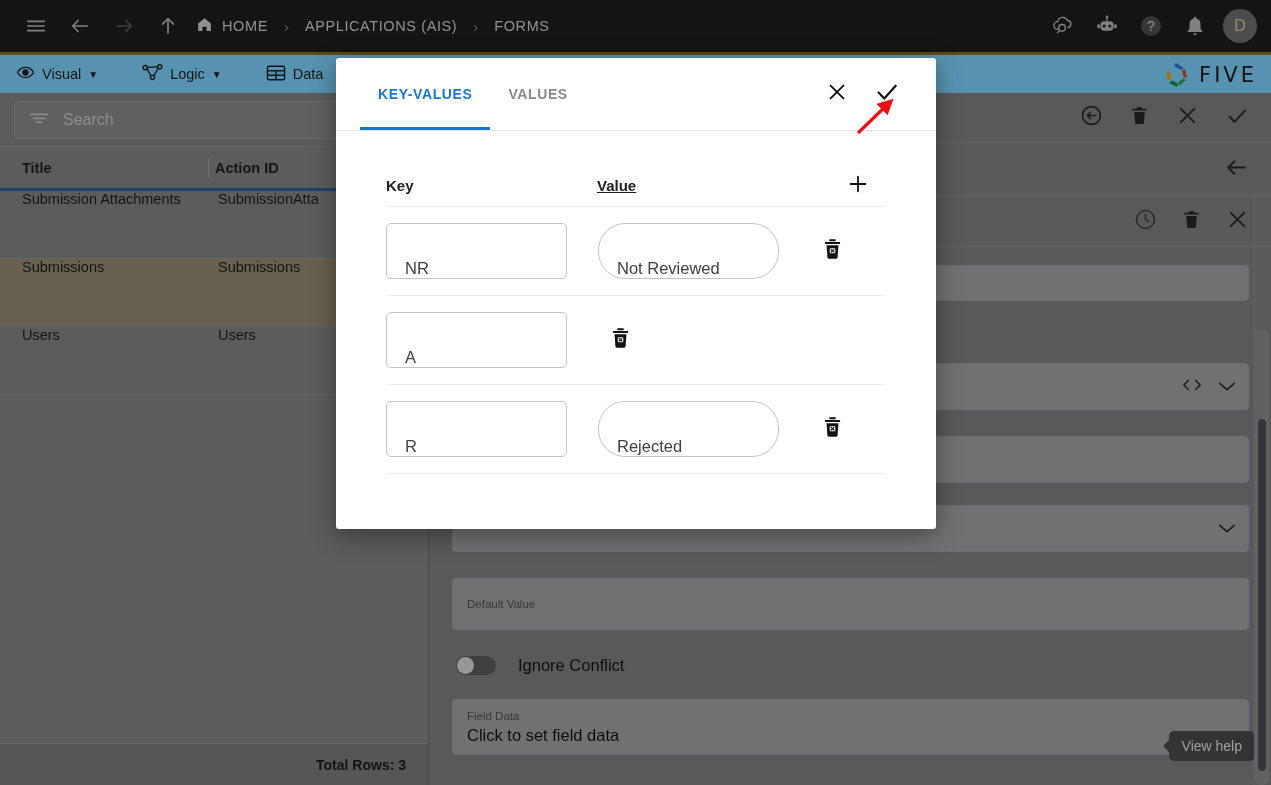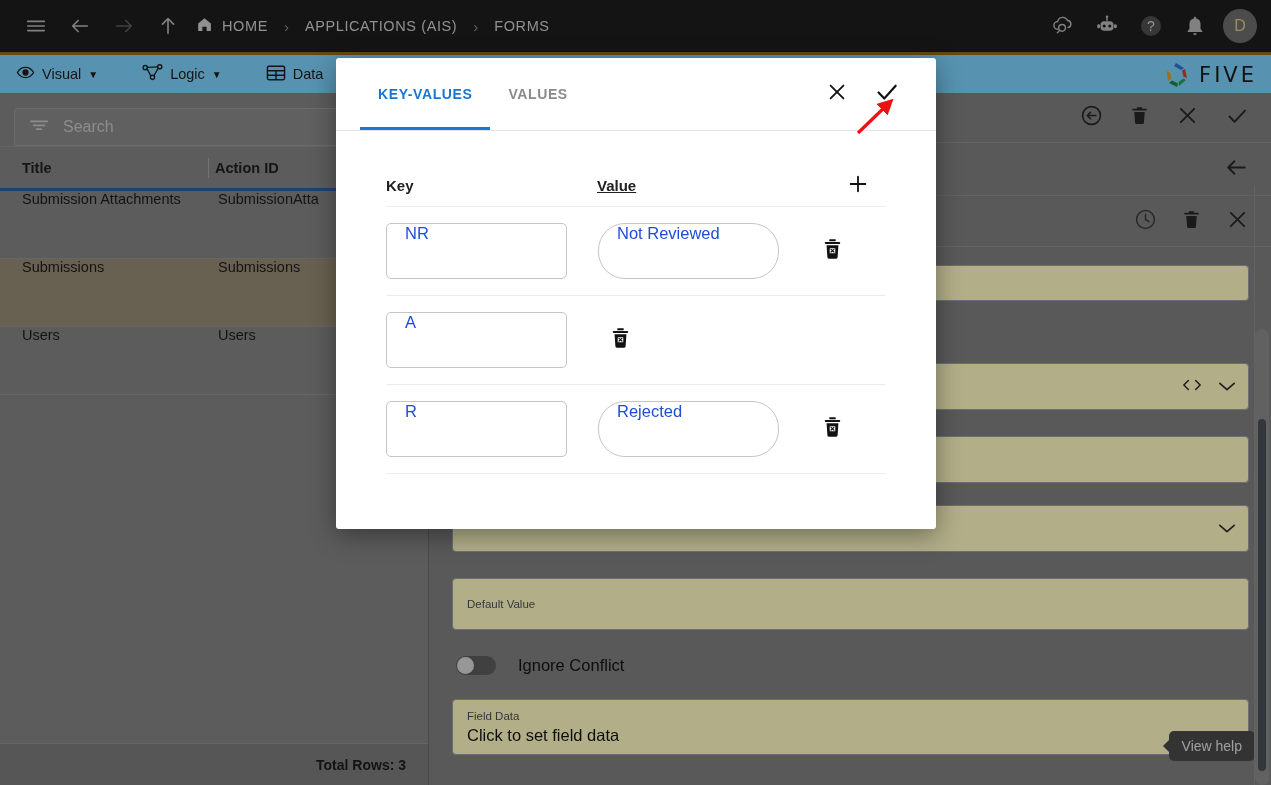--- a/index.html
+++ b/index.html
@@ -64,21 +64,21 @@
     font-size: 21px; letter-spacing: 3px; color: #1a1a1a;
     font-family: "DejaVu Sans", sans-serif; font-weight: 400;
   }
 
   
   .left-panel {
     position: absolute; top: 93px; left: 0; width: 429px; bottom: 0;
     background: #848484; border-right: 1px solid #6b6b6b;
   }
   .search-row {
-    height: 53px; display: flex; align-items: flex-end; padding: 0 14px;
+    height: 53px; display: flex; align-items: center; padding: 0 14px;
   }
   .search-box {
     flex: 1; height: 38px; background: #8a8a8a; border: 1px solid #9b9b9b;
     border-radius: 4px; display: flex; align-items: center;
     padding: 0 14px; gap: 14px;
   }
   .search-placeholder { color: #c9c9c9; font-size: 16px; }
   .grid-head {
     display: flex; align-items: center; height: 45px;
     border-top: 1px solid #909090;
@@ -123,21 +123,21 @@
     justify-content: flex-end; padding-right: 22px;
     border-bottom: 1px solid #8e8e8e;
   }
   .rp-actionbar2 {
     height: 51px; display: flex; align-items: center;
     justify-content: flex-end; gap: 24px; padding-right: 22px;
     border-bottom: 1px solid #8e8e8e;
   }
   .rp-body { padding: 18px 22px 0 22px; }
   .field {
-    background: #fef9c3; border: 1px solid #9aa0a8; border-radius: 4px;
+    background: #a3a3a3; border: 1px solid #9aa0a8; border-radius: 4px;
     height: 40px; margin-bottom: 26px; position: relative;
     display: flex; align-items: center; padding: 0 14px;
   }
   .field.tall { height: 47px; }
   .field.floating {
     flex-direction: column; align-items: flex-start;
     justify-content: center; height: 52px; padding: 4px 14px;
   }
   .field .flabel { font-size: 11.5px; color: #4c5058; line-height: 1.4; }
   .field .fvalue { font-size: 16.5px; color: #141414; line-height: 1.35; }
@@ -218,22 +218,22 @@
   }
   .kv-header .h-key { width: 211px; font-size: 15px; font-weight: bold; color: #202020; }
   .kv-header .h-val { flex: 1; font-size: 15px; font-weight: bold; color: #202020; text-decoration: underline; }
   .kv-header .h-add { width: 56px; display: flex; justify-content: center; color: #111; }
   .kv-row {
     display: flex; align-items: center; height: 89px;
     border-bottom: 1px solid #ececec;
   }
   .kv-input {
     height: 56px; border: 1px solid #c5c5c5; border-radius: 5px;
-    display: flex; align-items: flex-start; padding: 0 18px;
-    font-size: 16.5px; color: #1d4ed8; background: #fff;
+    display: flex; align-items: flex-end; padding: 0 18px;
+    font-size: 16.5px; color: #404040; background: #fff;
   }
   .kv-input.k { width: 181px; flex: none; }
   .kv-input.v { width: 181px; flex: none; margin-left: 31px; border-radius: 27px; }
   .kv-del { width: 56px; margin-left: 25px; display: flex; justify-content: center; }
 
   .red-arrow { position: absolute; left: 0; top: 0; pointer-events: none; }
 </style>
 </head>
 <body>
 

